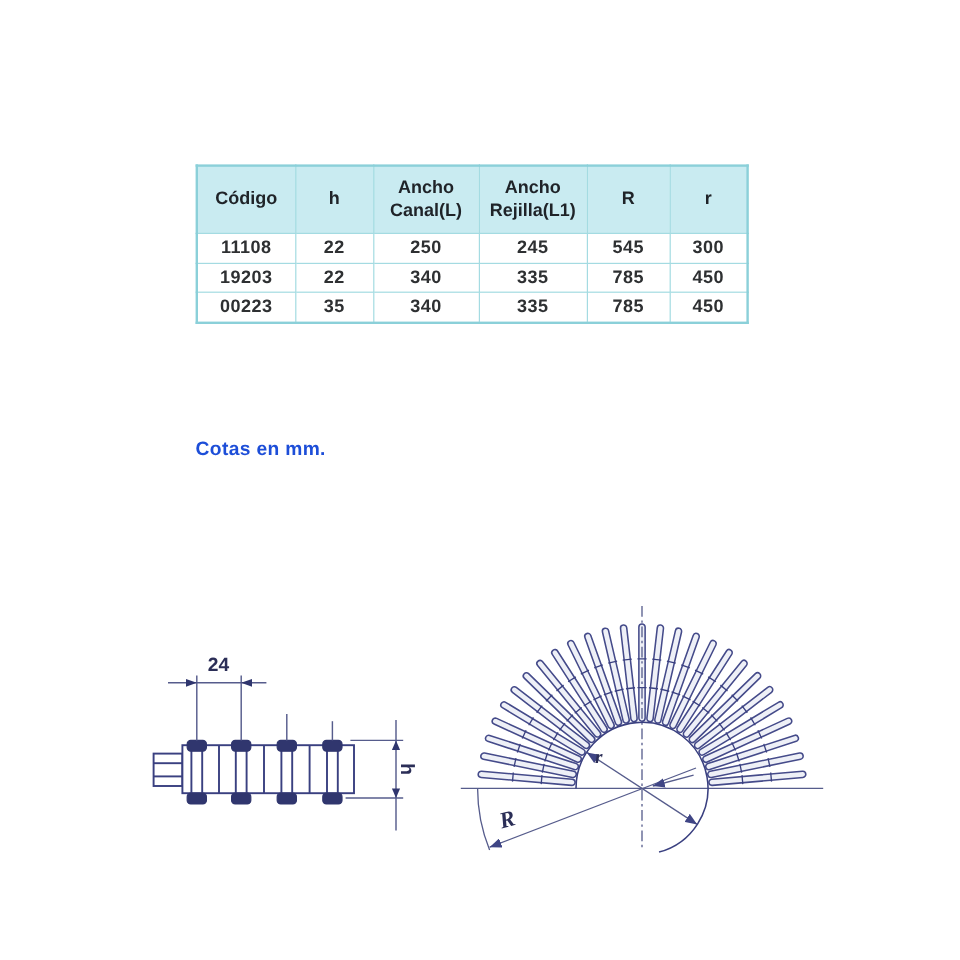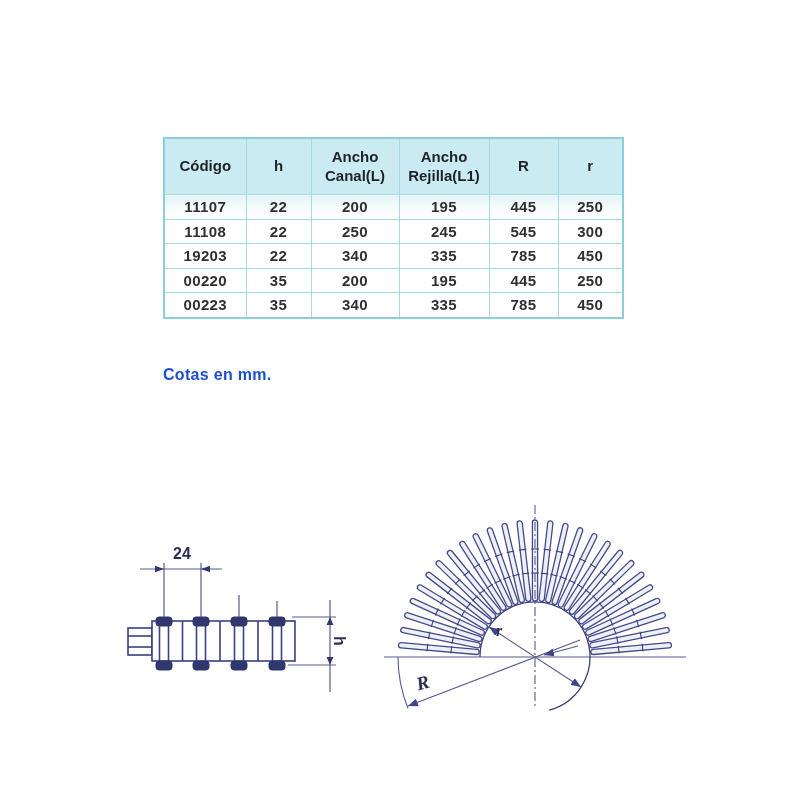--- a/index.html
+++ b/index.html
@@ -61,53 +61,37 @@
         <th>h</th>
         <th>Ancho
 Canal(L)</th>
         <th>Ancho
 Rejilla(L1)</th>
         <th>R</th>
         <th>r</th>
       </tr>
     </thead>
     <tbody>
-      <tr class="row-first">
-        <td>11107</td>
-        <td>22</td>
-        <td>200</td>
-        <td>195</td>
-        <td>445</td>
-        <td>250</td>
-      </tr>
       <tr>
         <td>11108</td>
         <td>22</td>
         <td>250</td>
         <td>245</td>
         <td>545</td>
         <td>300</td>
       </tr>
       <tr>
         <td>19203</td>
         <td>22</td>
         <td>340</td>
         <td>335</td>
         <td>785</td>
         <td>450</td>
       </tr>
       <tr>
-        <td>00220</td>
-        <td>35</td>
-        <td>200</td>
-        <td>195</td>
-        <td>445</td>
-        <td>250</td>
-      </tr>
-      <tr>
         <td>00223</td>
         <td>35</td>
         <td>340</td>
         <td>335</td>
         <td>785</td>
         <td>450</td>
       </tr>
     </tbody>
   </table>
 </div>

